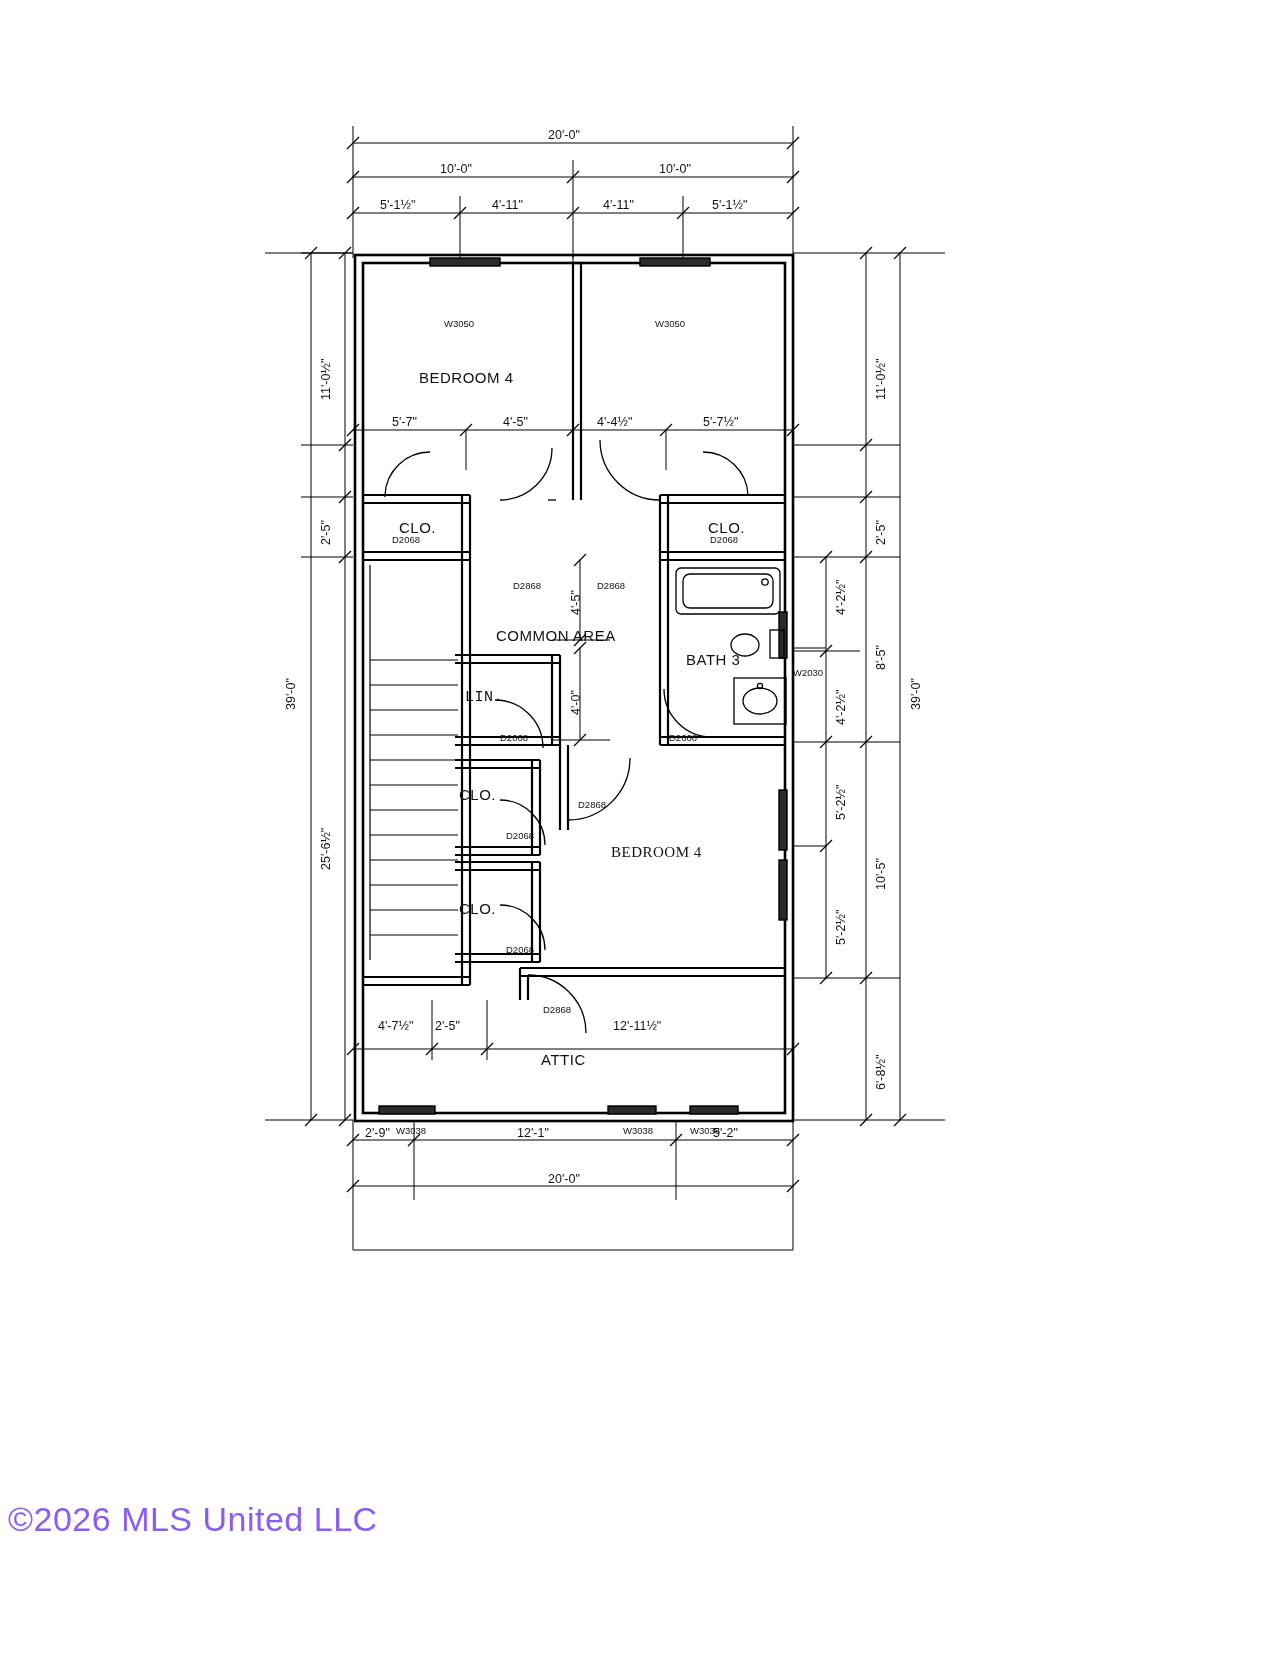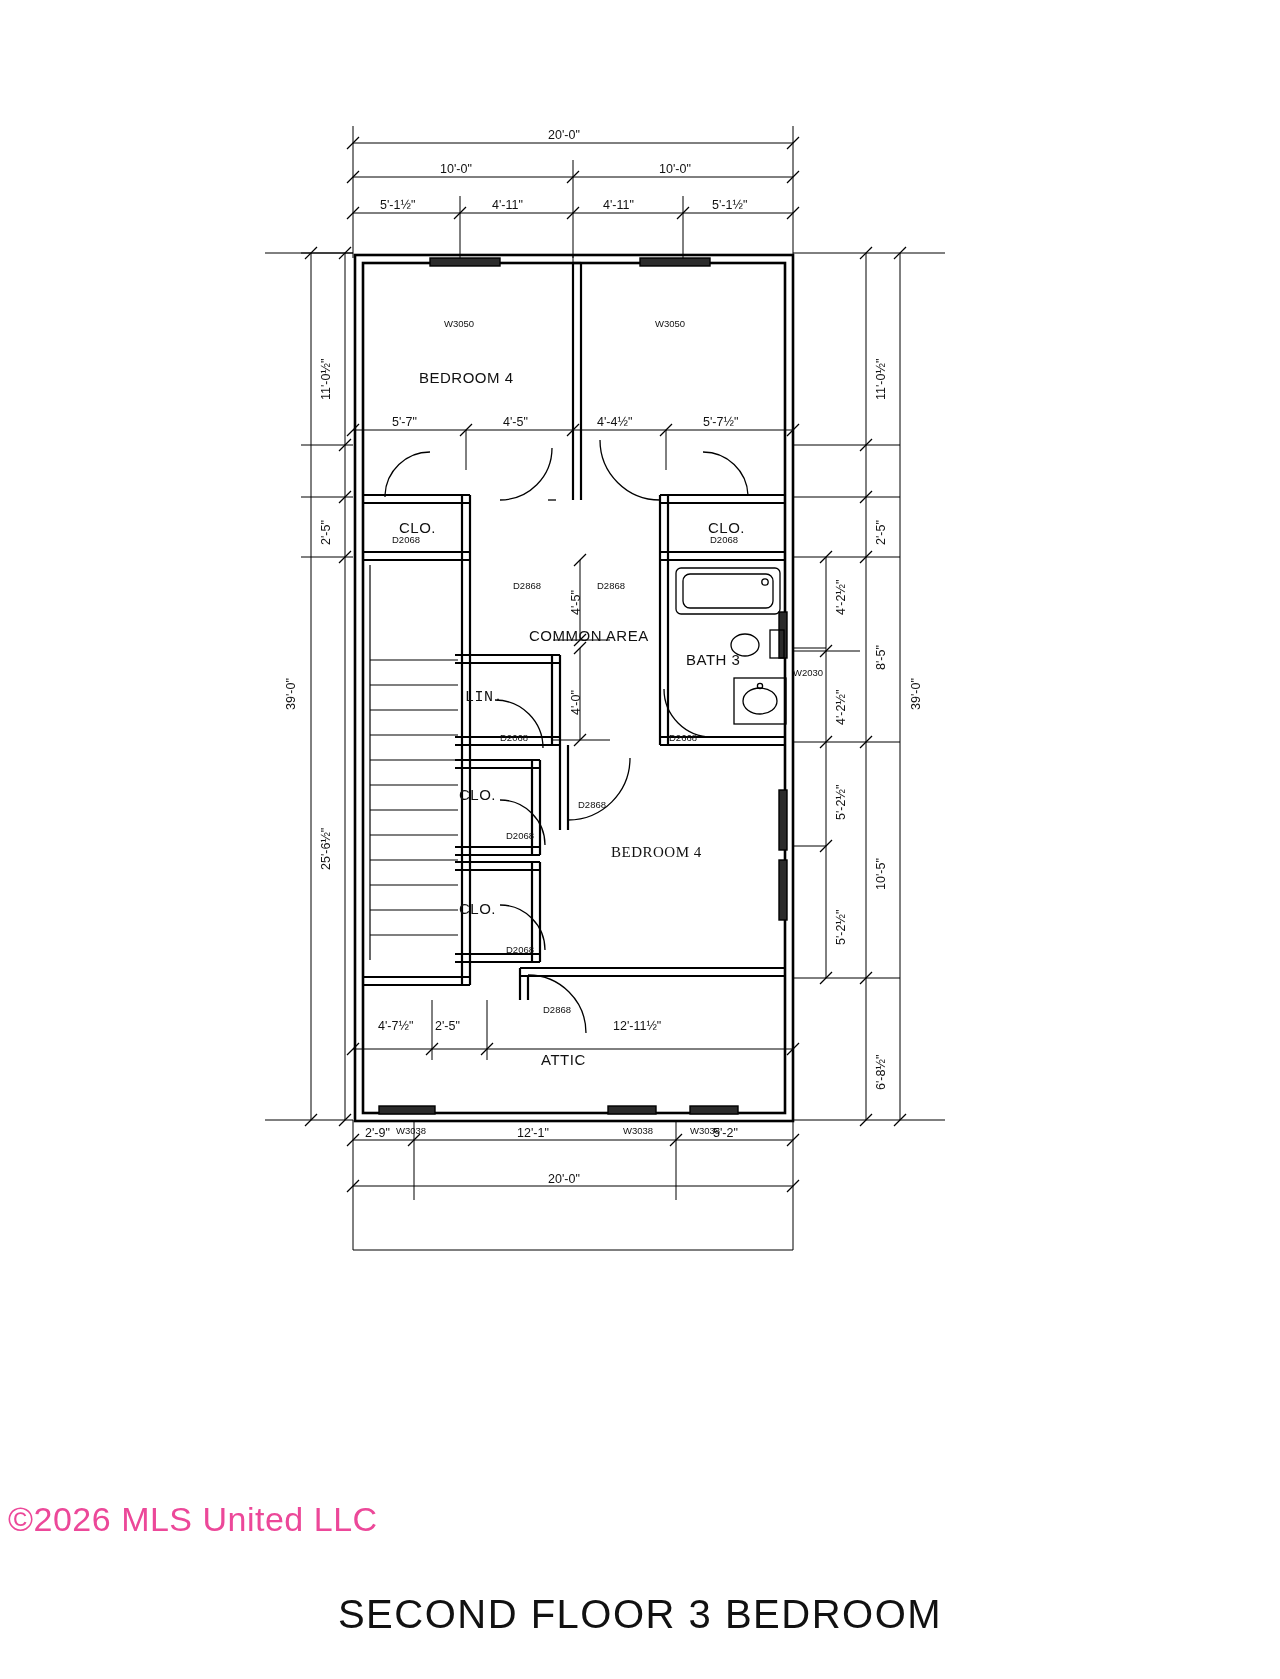--- a/index.html
+++ b/index.html
@@ -49,21 +49,21 @@
     font-size: 12.5px;
     transform-origin: 0 0;
   }
   .rot90 { transform: rotate(-90deg); }
   .copyright {
     position: absolute;
     left: 8px;
     top: 1500px;
     font-family: "Liberation Sans", sans-serif;
     font-size: 34px;
-    color: #ec4899;
+    color: #8b5cf6;
     letter-spacing: 0.5px;
   }
   .title {
     position: absolute;
     left: 0;
     top: 1592px;
     width: 1280px;
     text-align: center;
     font-family: "Liberation Sans", sans-serif;
     font-size: 40px;
@@ -379,21 +379,21 @@
 
   <div class="lbl dim" style="left:365px; top:1127px;">2'-9"</div>
   <div class="lbl dim" style="left:517px; top:1127px;">12'-1"</div>
   <div class="lbl dim" style="left:713px; top:1127px;">5'-2"</div>
 
   <div class="lbl dim" style="left:548px; top:1173px;">20'-0"</div>
 
   <div class="lbl room" style="left:419px; top:370px;">BEDROOM 4</div>
   <div class="lbl room" style="left:399px; top:520px;">CLO.</div>
   <div class="lbl room" style="left:708px; top:520px;">CLO.</div>
-  <div class="lbl room" style="left:529px; top:628px;">COMMON AREA</div>
+  <div class="lbl room" style="left:496px; top:628px;">COMMON AREA</div>
   <div class="lbl room" style="left:686px; top:652px;">BATH 3</div>
   <div class="lbl room" style="left:465px; top:690px;font-family:Liberation Mono, monospace;">LIN.</div>
   <div class="lbl room" style="left:459px; top:787px;">CLO.</div>
   <div class="lbl room" style="left:459px; top:901px;">CLO.</div>
   <div class="lbl room" style="left:611px; top:845px;font-family:Liberation Serif, serif;">BEDROOM 4</div>
   <div class="lbl room" style="left:541px; top:1052px;text-align:center;">ATTIC</div>
 
   <div class="lbl tiny" style="left:392px; top:495px;">D2068</div>
   <div class="lbl tiny" style="left:710px; top:495px;">D2068</div>
   <div class="lbl tiny" style="left:513px; top:541px;">D2868</div>
@@ -406,15 +406,14 @@
   <div class="lbl tiny" style="left:543px; top:965px;">D2868</div>
 
   <div class="lbl tiny" style="left:444px; top:279px;">W3050</div>
   <div class="lbl tiny" style="left:655px; top:279px;">W3050</div>
   <div class="lbl tiny" style="left:793px; top:628px;">W2030</div>
   <div class="lbl tiny" style="left:396px; top:1086px;">W3038</div>
   <div class="lbl tiny" style="left:623px; top:1086px;">W3038</div>
   <div class="lbl tiny" style="left:690px; top:1086px;">W3038</div>
 
   <div class="copyright">©2026 MLS United LLC</div>
-  <div class="title">SECOND FLOOR 3 BEDROOM</div>
 
 </div>
 
 </body></html>

